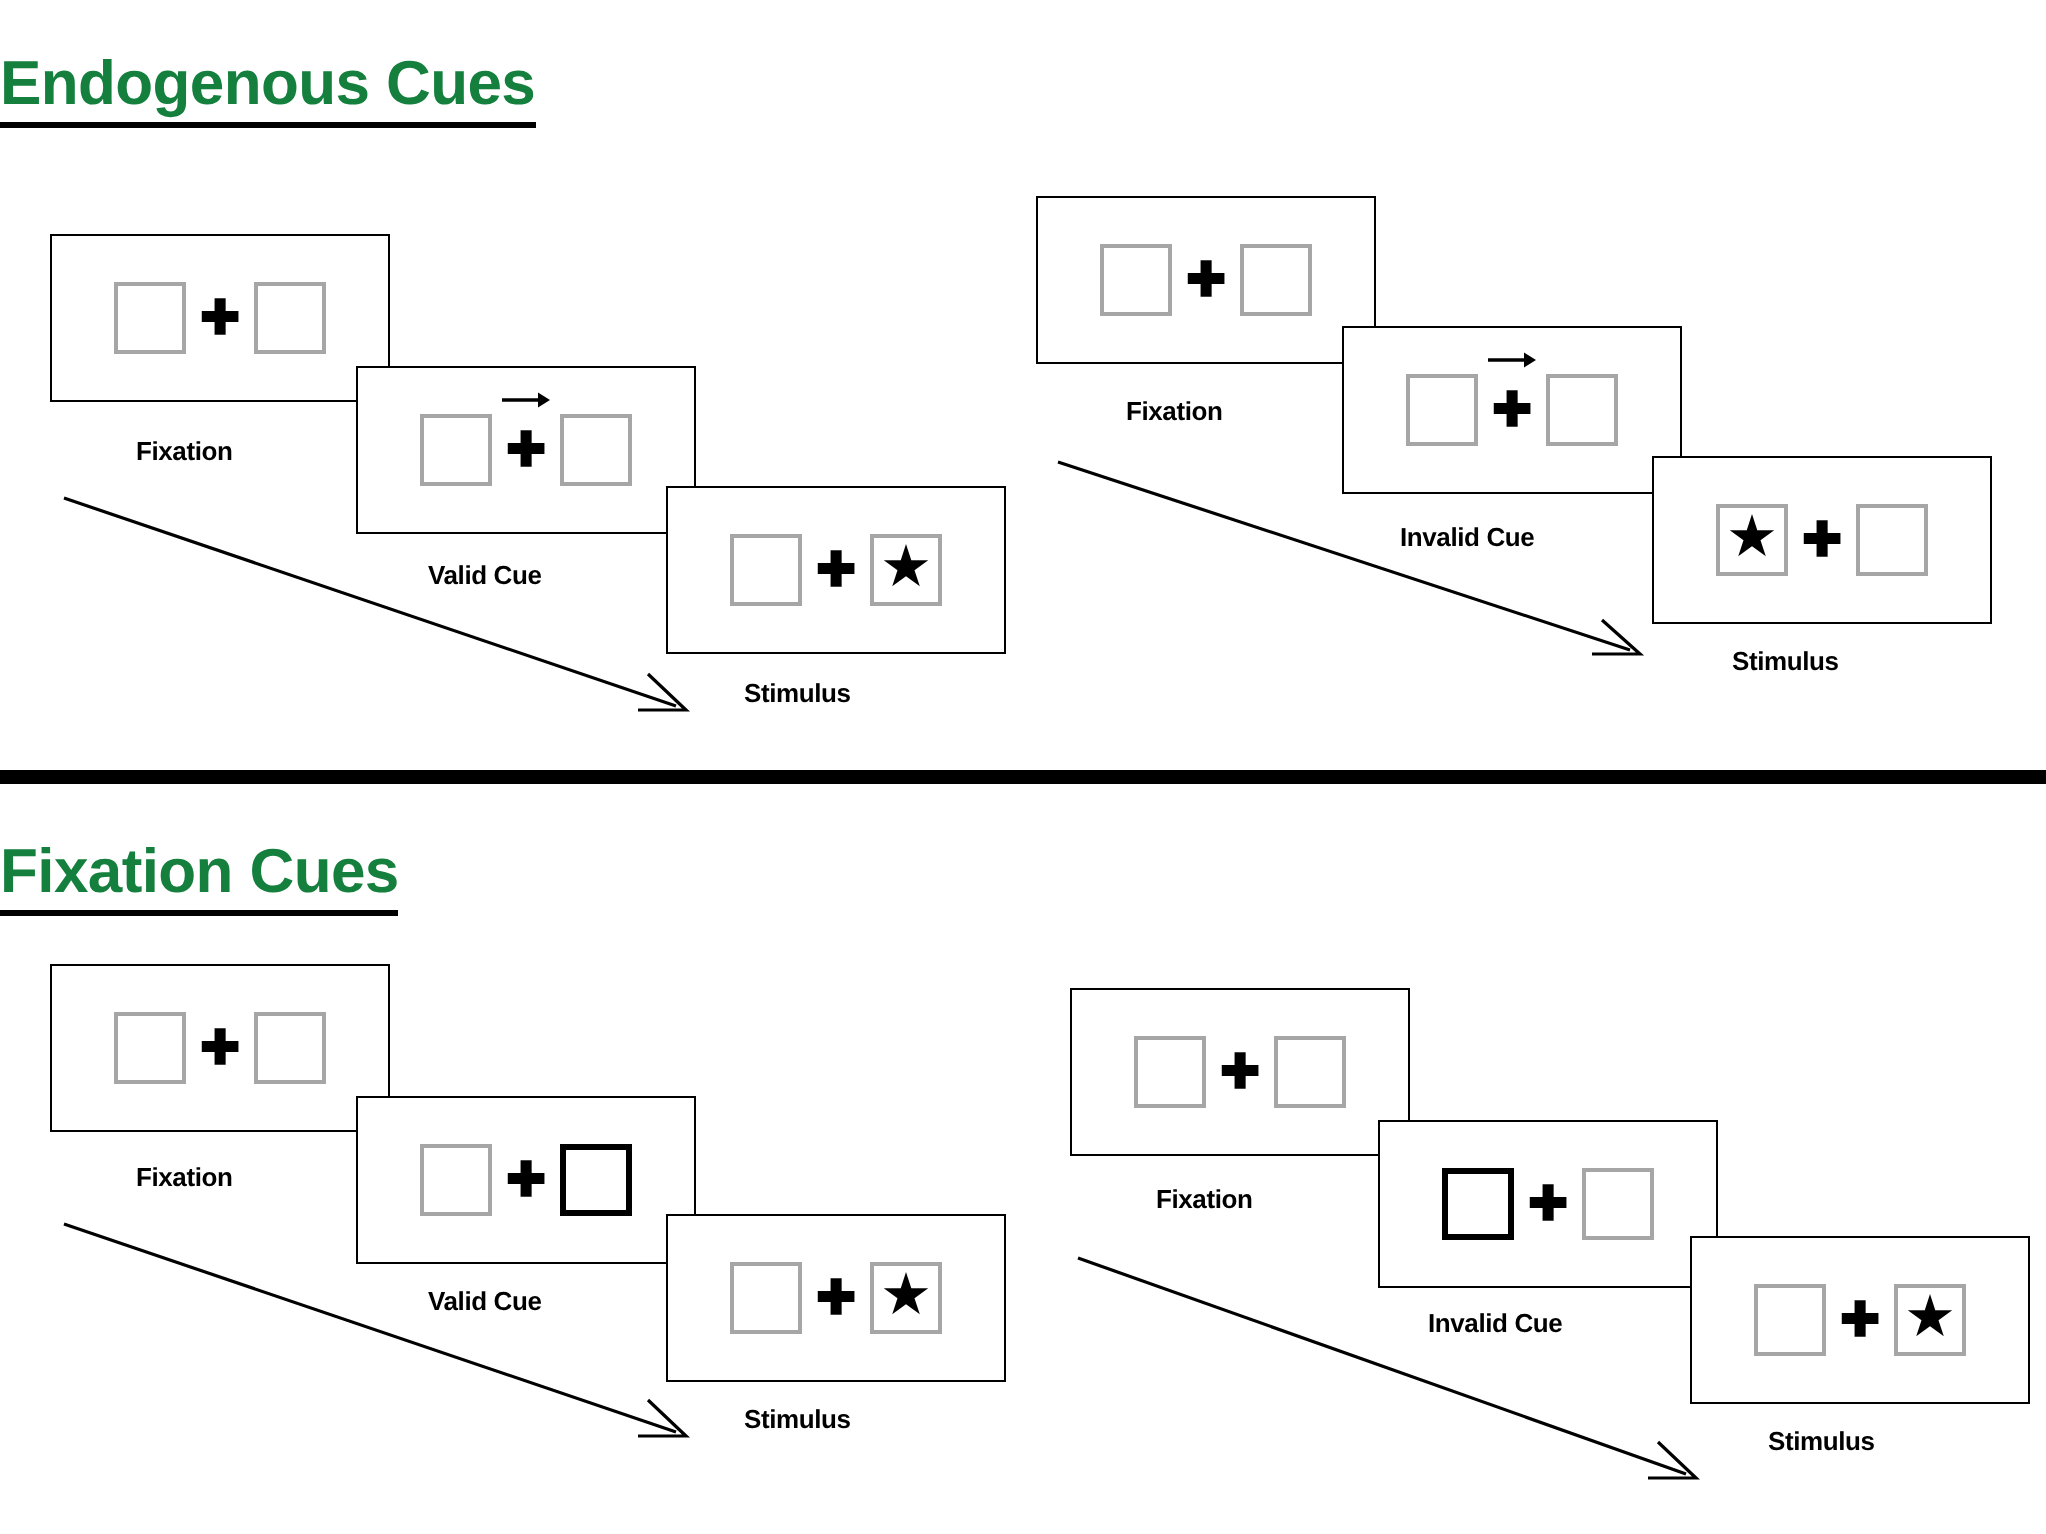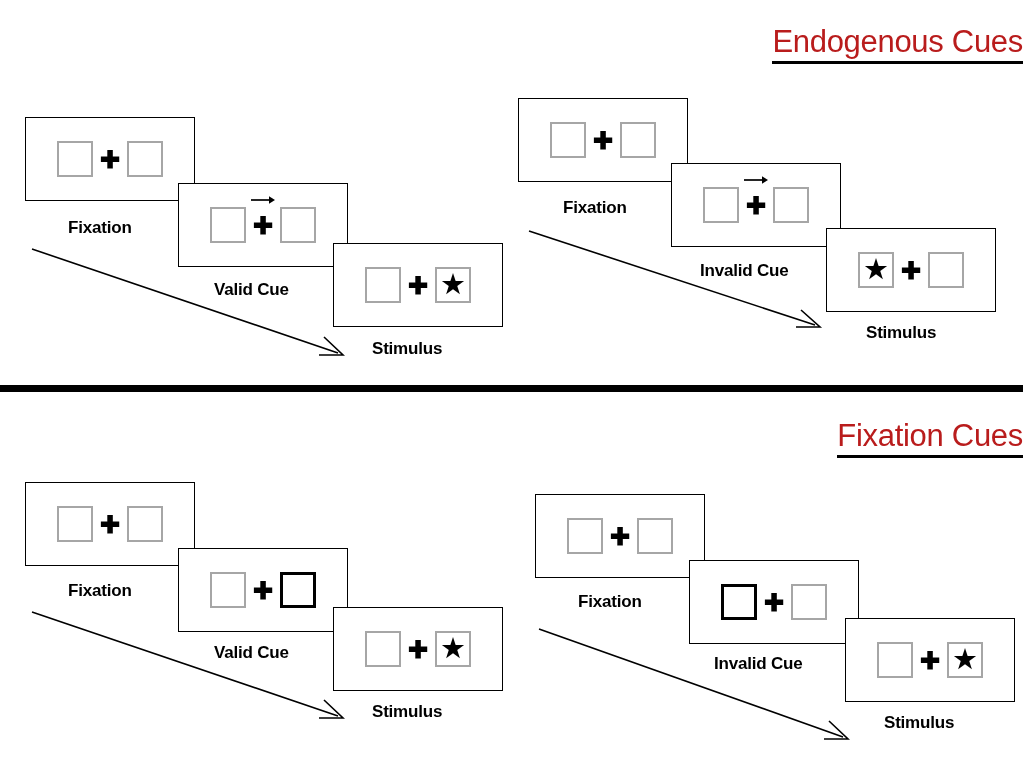--- a/index.html
+++ b/index.html
@@ -18,25 +18,25 @@
     height: 767px;
     background: #ffffff;
     overflow: hidden;
   }
 
   
   .section-title {
     position: absolute;
     width: 100%;
     left: 0;
-    text-align: right;
+    text-align: left;
     font-size: 31px;
-    font-weight: normal;
+    font-weight: bold;
     letter-spacing: -0.3px;
-    color: #b91c1c;
+    color: #15803d;
     white-space: nowrap;
   }
   .section-title span.tx {
     border-bottom: 3px solid #000000;
     padding-bottom: 1px;
     display: inline-block;
   }
 
   
   .divider {
@@ -114,21 +114,21 @@
     transform: translateX(-50%);
     top: -13px;
     width: 26px;
     height: 12px;
     pointer-events: none;
   }
 
   
   .caption {
     position: absolute;
-    font-size: 17px;
+    font-size: 13px;
     font-weight: bold;
     color: #000000;
     white-space: nowrap;
     letter-spacing: -0.2px;
   }
 
   
   .flow-arrow {
     position: absolute;
     overflow: visible;

